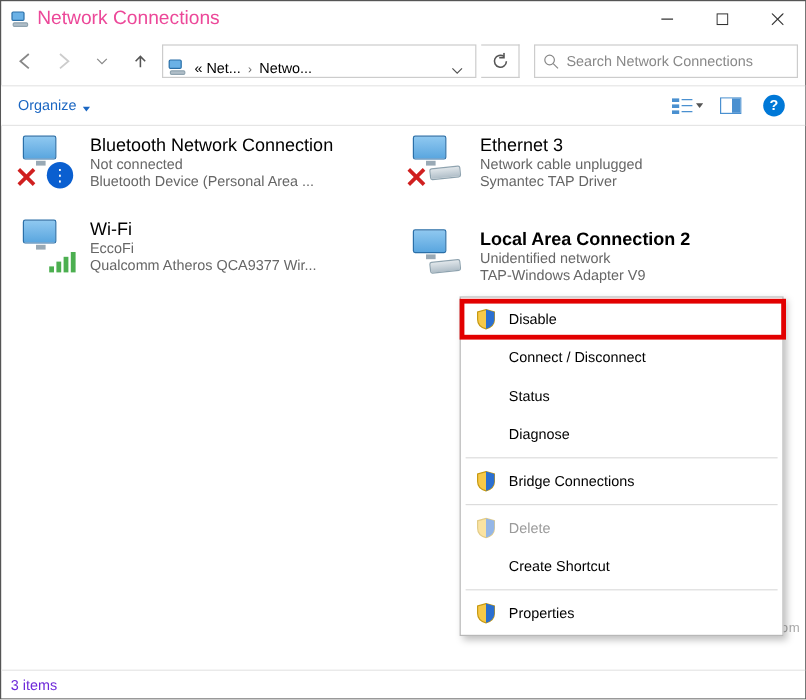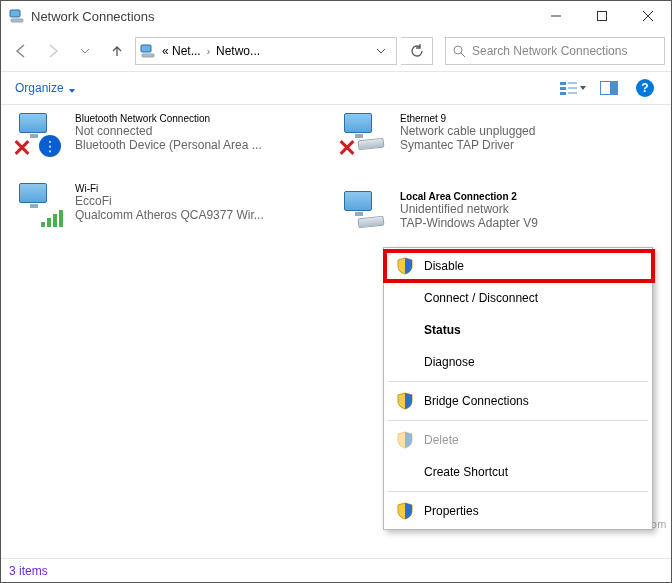--- a/index.html
+++ b/index.html
@@ -2,49 +2,49 @@
 <html><head>
 <meta charset="utf-8">
 <style>
 * { box-sizing: border-box; margin: 0; padding: 0; font-family: 'Segoe UI', Tahoma, sans-serif; }
 body { background: #fff; font-size: 12px; }
 .window { width: 672px; height: 583px; border: 1px solid #555; position: relative; background: #fff; display: flex; flex-direction: column; }
 
 
 .titlebar { height: 30px; display: flex; align-items: center; padding-left: 8px; }
 .titlebar .icon { width: 16px; height: 16px; margin-right: 6px; }
-.titlebar .title { font-size: 13px; color: #404040; flex: 1; }
+.titlebar .title { font-size: 16px; color: #ec4899; flex: 1; }
 .win-btns { display: flex; }
 .win-btn { width: 46px; height: 30px; display: flex; align-items: center; justify-content: center; color: #555; }
 
 
 .navrow { height: 40px; display: flex; align-items: center; padding: 0 6px; gap: 4px; }
 .nav-btn { width: 28px; height: 28px; display: flex; align-items: center; justify-content: center; color: #888; }
-.addressbar { flex: 1; height: 28px; border: 1px solid #ccc; display: flex; align-items: center; padding: 0 4px; gap: 4px; }
+.addressbar { flex: 1; height: 28px; border: 1px solid #ccc; display: flex; align-items: flex-end; padding: 0 4px; gap: 4px; }
 .addressbar .crumb { padding: 0 2px; color: #000; }
 .addressbar .sep { color: #666; font-size: 10px; }
 .addr-dd { margin-left: auto; padding: 0 6px; color: #555; }
 .refresh { width: 32px; height: 28px; border: 1px solid #ccc; border-left: none; display: flex; align-items: center; justify-content: center; }
 .searchbar { width: 220px; height: 28px; border: 1px solid #ccc; margin-left: 8px; display: flex; align-items: center; padding: 0 6px; gap: 6px; color: #777; }
 .searchbar input { border: none; outline: none; flex: 1; font-size: 12px; color: #333; }
 .searchbar input::placeholder { color: #888; }
 
 
 .toolbar { height: 34px; border-top: 1px solid #e5e5e5; border-bottom: 1px solid #e5e5e5; background: #fff; display: flex; align-items: center; padding: 0 8px; }
 .organize-btn { color: #1a66c2; display: flex; align-items: flex-end; gap: 4px; padding: 4px 6px; }
 .toolbar .spacer { flex: 1; }
 .toolbar .tbtn { width: 32px; height: 24px; display: flex; align-items: center; justify-content: center; margin: 0 2px; }
 .help-icon { width: 18px; height: 18px; background: #0078d7; color: #fff; border-radius: 50%; display: flex; align-items: center; justify-content: center; font-weight: bold; font-size: 12px; }
 
 
 .content { flex: 1; position: relative; padding: 6px 10px; overflow: hidden; }
 .item { position: absolute; width: 310px; display: flex; gap: 6px; }
 .item .iconwrap { width: 58px; height: 48px; position: relative; }
 .item .lines { padding-top: 2px; min-width: 0; }
-.item .line1 { color: #000; font-size: 10px; white-space: nowrap; overflow: hidden; text-overflow: ellipsis; }
+.item .line1 { color: #000; font-size: 15px; white-space: nowrap; overflow: hidden; text-overflow: ellipsis; }
 .item .line2, .item .line3 { color: #666; font-size: 12px; white-space: nowrap; overflow: hidden; text-overflow: ellipsis; }
 .item.selected .line1 { font-weight: bold; }
 .item.selected .lines { }
 
 
 .net-icon { position: relative; width: 58px; height: 48px; }
 .monitor { position: absolute; left: 8px; top: 2px; width: 28px; height: 20px; background: linear-gradient(#8fc8f0,#5aa6df); border: 1px solid #2a6fa8; border-radius: 2px; }
 .monitor::after { content:""; position:absolute; left:10px; top:20px; width:8px; height:4px; background:#99a9b5; }
 .cable { position:absolute; left:22px; top:28px; width:26px; height:10px; background: linear-gradient(#e0e6ea,#b0bec8); border:1px solid #8fa3af; border-radius:2px; transform: rotate(-6deg); }
 .x-red { position:absolute; left:2px; top:28px; width:18px; height:18px; }
@@ -54,21 +54,21 @@
 .bt-badge { position:absolute; left:28px; top:24px; width:22px; height:22px; background:#0a5fd0; border-radius:50%; display:flex; align-items:center; justify-content:center; color:#fff; font-size:14px; }
 .wifi-bars { position:absolute; left:30px; top:28px; display:flex; gap:2px; align-items:flex-end; height:18px;}
 .wifi-bars span { width:4px; background:#4caf50; }
 .wifi-bars span:nth-child(1){height:5px;} .wifi-bars span:nth-child(2){height:9px;}
 .wifi-bars span:nth-child(3){height:13px;} .wifi-bars span:nth-child(4){height:17px;}
 
 
 .ctxmenu { position:absolute; left:382px; top:246px; width:270px; background:#fff; border:1px solid #b8b8b8; box-shadow: 3px 3px 6px rgba(0,0,0,.25); padding:2px 0; }
 .ctx-item { height:32px; display:flex; align-items:center; padding:0 10px 0 12px; gap:10px; color:#000; }
 .ctx-item.disabled { color:#9b9b9b; }
-.ctx-item.bold { font-weight:700; }
+.ctx-item.bold { font-weight:400; }
 .ctx-item .shield { width:18px; height:18px; }
 .ctx-item .spacer-icon { width:18px; }
 .ctx-sep { height:1px; background:#dcdcdc; margin:3px 4px; }
 .ctx-highlight { position:absolute; left:382px; top:248px; width:272px; height:34px; border:4px solid #e20000; pointer-events:none; }
 
 
 .statusbar { height:24px; border-top:1px solid #e5e5e5; display:flex; align-items:center; padding:0 8px; font-size:12px; color:#6d28d9; }
 
 .watermark { position:absolute; right:4px; bottom:28px; font-size:11px; color:#aaa; letter-spacing:.5px; }
 svg { display:block; }
@@ -213,21 +213,21 @@
 
     <div class="item" style="left:335px; top:6px;">
       <div class="iconwrap">
         <div class="net-icon">
             <div class="monitor"></div>
             <div class="cable"></div>
             <div class="x-red"></div>
           </div>
       </div>
       <div class="lines">
-        <div class="line1">Ethernet 9</div>
+        <div class="line1">Ethernet 3</div>
         <div class="line2">Network cable unplugged</div>
         <div class="line3">Symantec TAP Driver</div>
       </div>
     </div>
 
     <div class="item" style="left:10px; top:76px;">
       <div class="iconwrap">
         <div class="net-icon">
             <div class="monitor"></div>
             <div class="wifi-bars">

